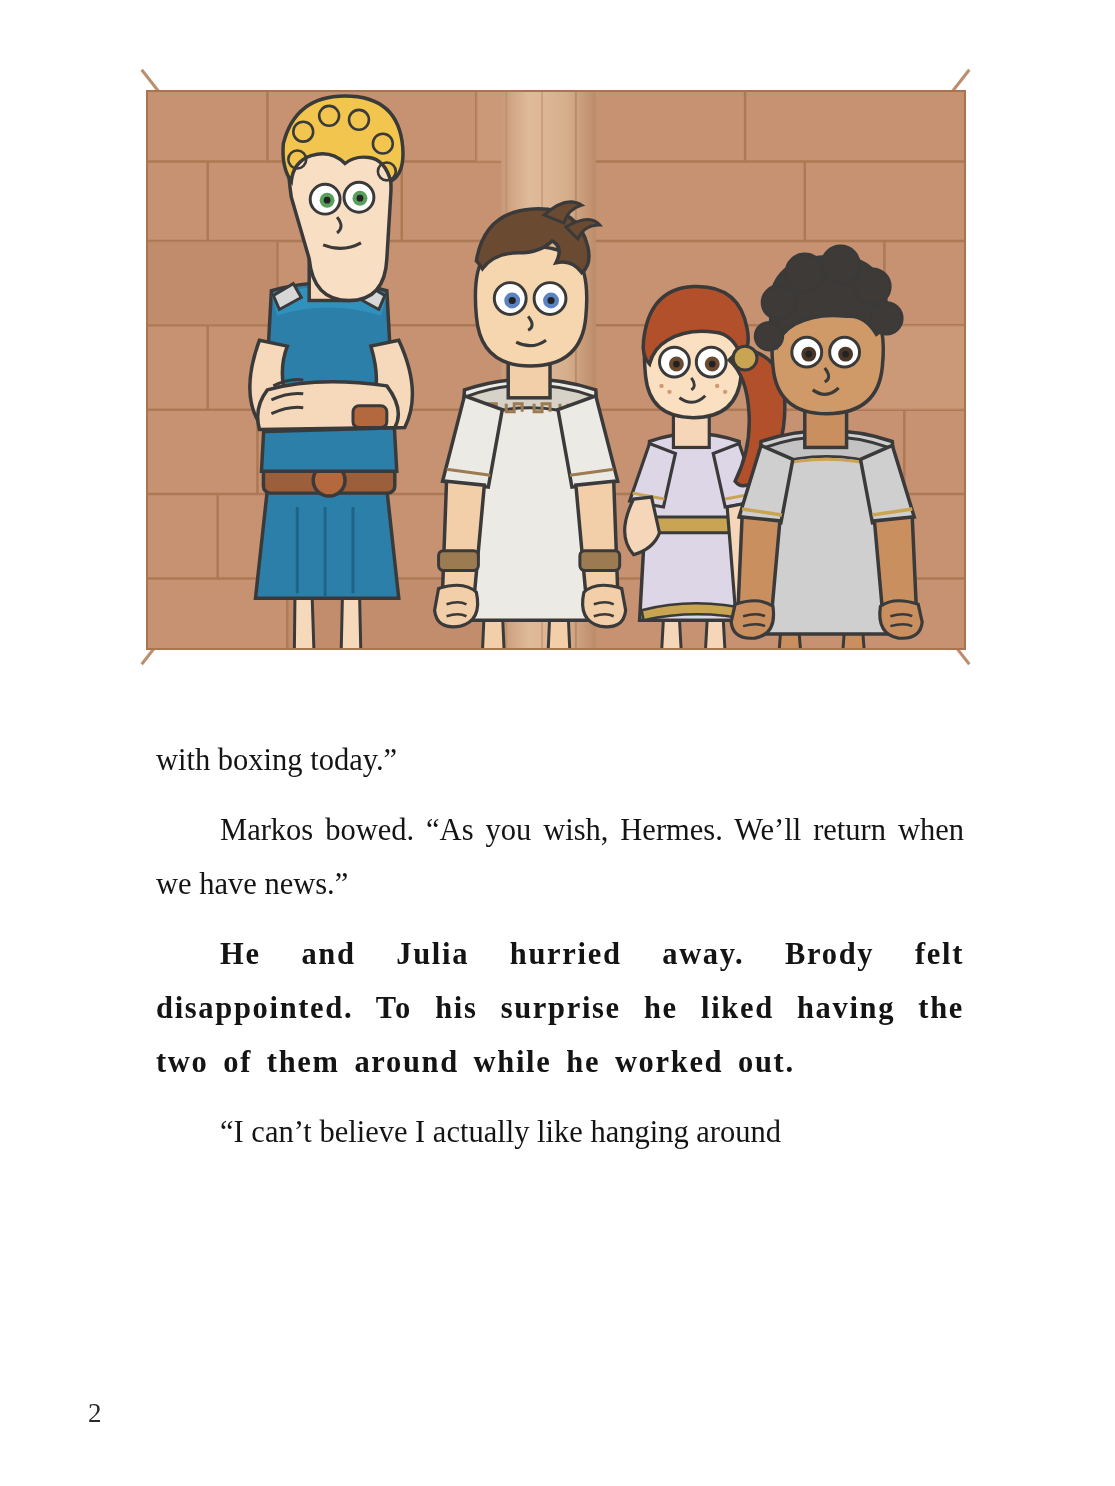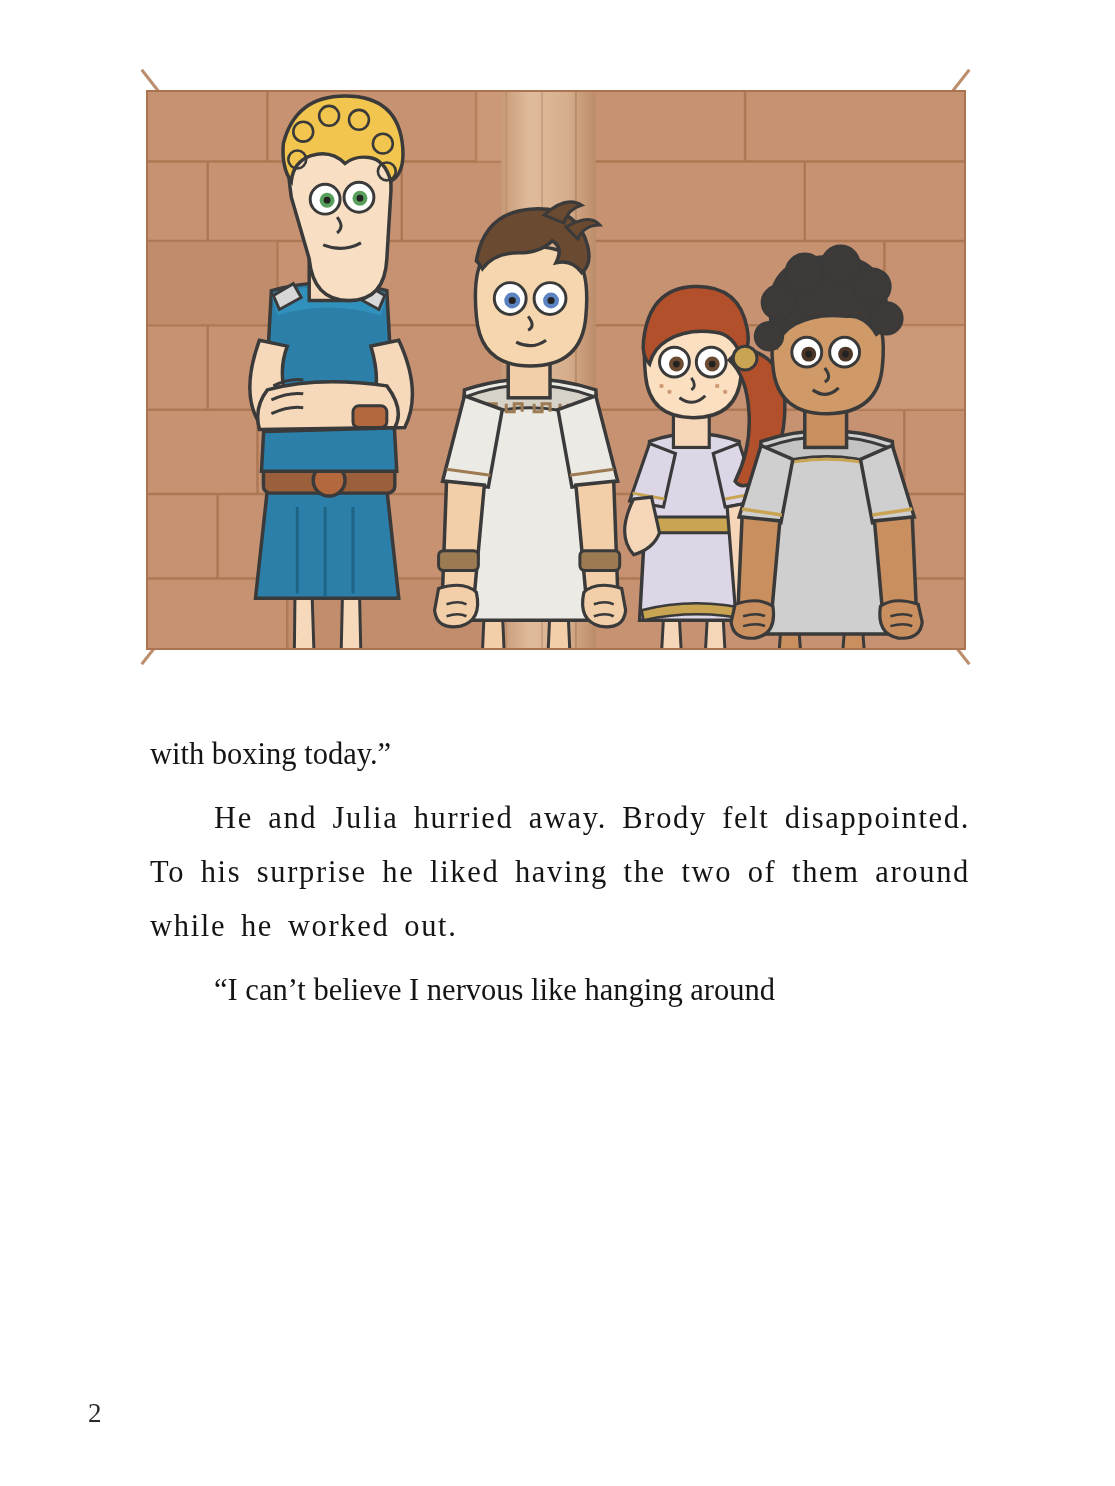--- a/index.html
+++ b/index.html
@@ -56,25 +56,26 @@
     position: absolute;
     left: 140px;
     top: 718px;
     width: 840px;
     font-size: 30.5px;
     line-height: 1.77;
     text-align: justify;
     text-justify: inter-word;
     color: #141414;
   }
-  .body-text p { margin: 10px; }
+  .body-text p { margin: 16px; }
   .body-text p.indent { text-indent: 2.1em; }
   .body-text p.spaced {
     letter-spacing: .055em;
     word-spacing: .18em;
+    font-weight: bold;
   }
 
   .page-number {
     position: absolute;
     left: 88px;
     top: 1398px;
     font-size: 27px;
     color: #2a2a2a;
   }
 </style>
@@ -353,17 +354,18 @@
 
         <path d="M680 278 q8 10 0 14" fill="none" stroke="#3a3a3a" stroke-width="3"></path>
         <path d="M668 300 q14 10 26 -2" fill="none" stroke="#3a3a3a" stroke-width="3.2"></path>
       </g>
     </svg>
   </div>
 </div>
 
 <div class="body-text">
   <p>with boxing today.”</p>
+  <p class="indent">Markos bowed. “As you wish, Hermes. We’ll return when we have news.”</p>
   <p class="indent spaced">He and Julia hurried away. Brody felt disappointed. To his surprise he liked having the two of them around while he worked out.</p>
-  <p class="indent">“I can’t believe I nervous like hanging around</p>
+  <p class="indent">“I can’t believe I actually like hanging around</p>
 </div>
 
 <div class="page-number">2</div>
 
 </body></html>

